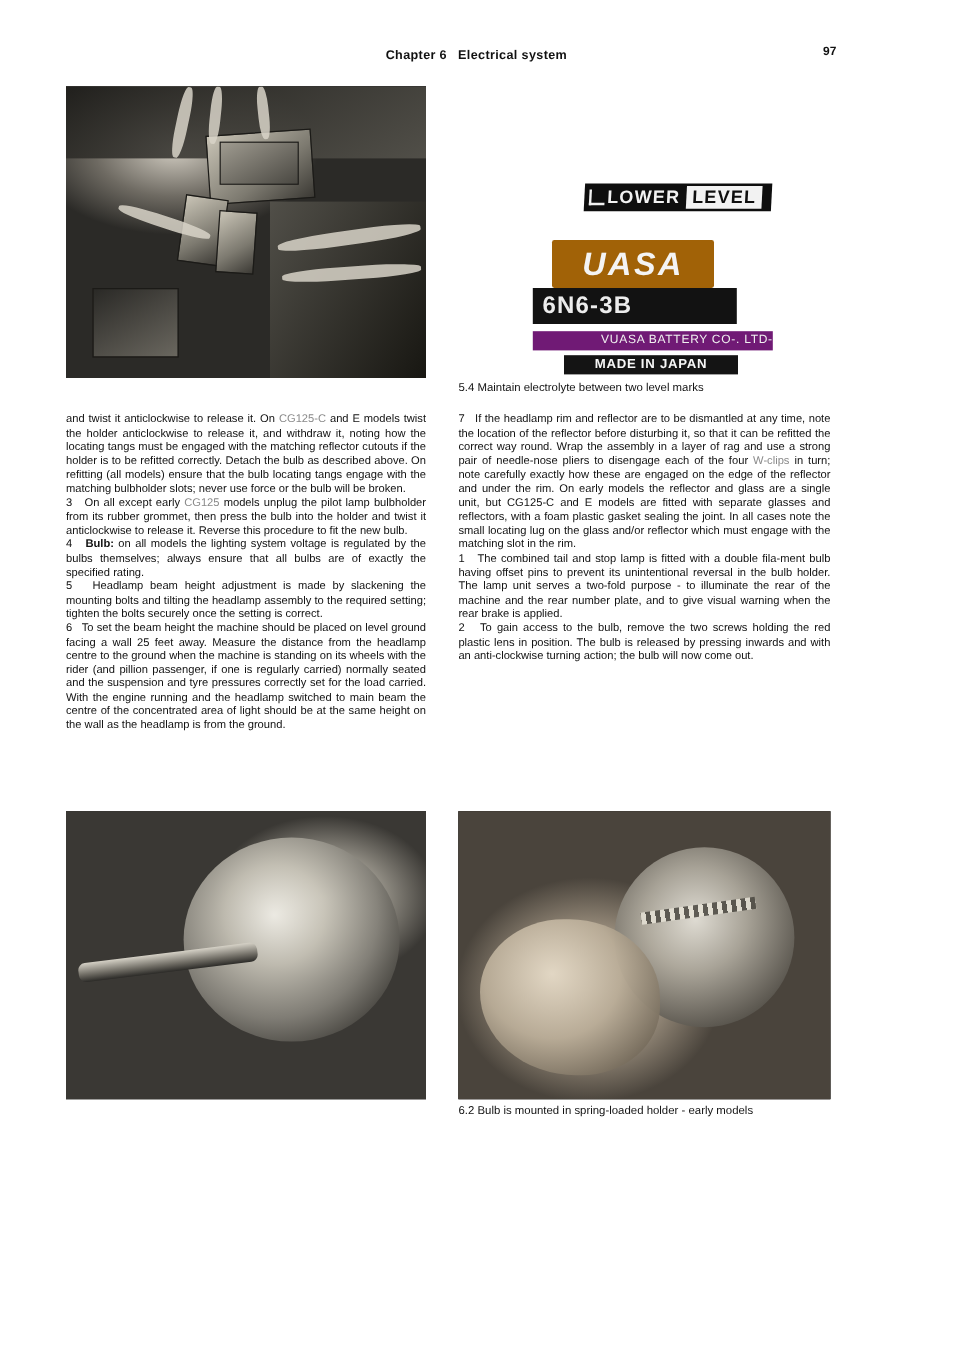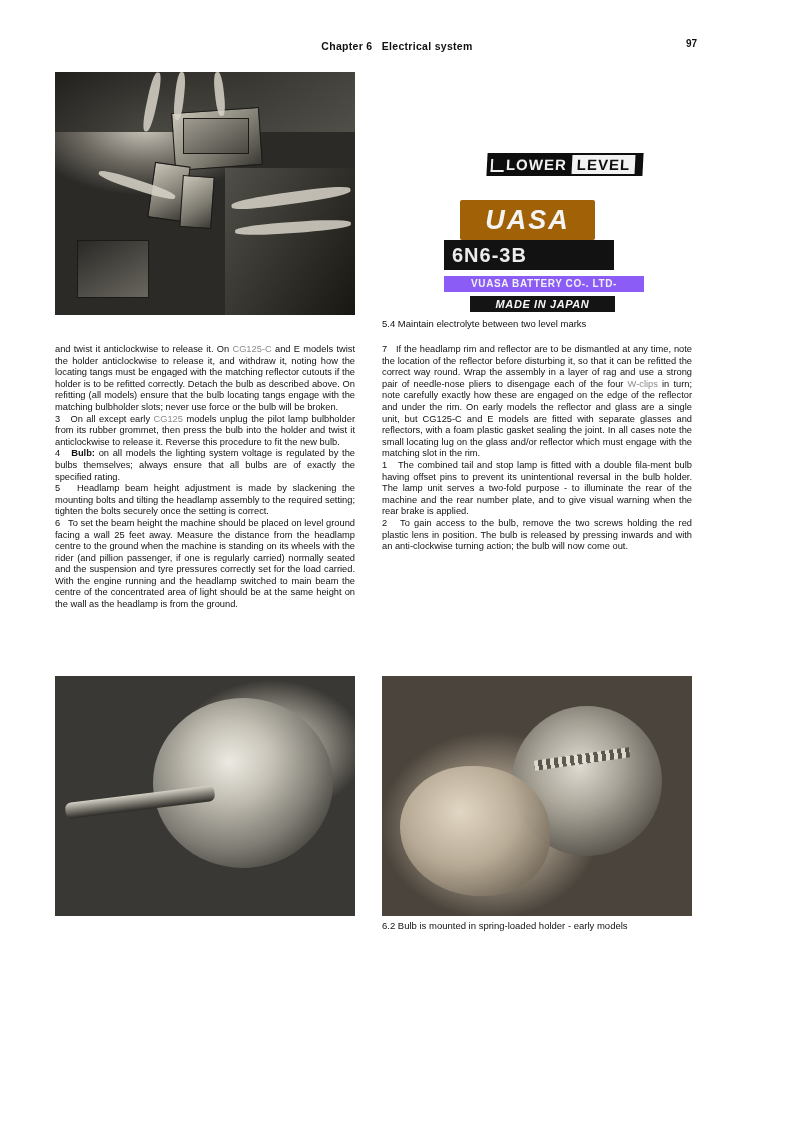--- a/index.html
+++ b/index.html
@@ -156,40 +156,39 @@
     font-weight: bold;
     letter-spacing: 1px;
     line-height: 30px;
     padding-left: 8px;
     box-sizing: border-box;
   }
   .lbl-co {
     position: absolute;
     left: 62px; top: 136px;
     width: 200px; height: 16px;
-    background: #8b5cf6;
+    background: #701a75;
     color: #f0f0f0;
     font-size: 10px;
-    font-weight: bold;
+    font-weight: normal;
     letter-spacing: 0.6px;
-    text-align: center;
+    text-align: right;
     line-height: 16px;
   }
   .lbl-made {
     position: absolute;
     left: 88px; top: 156px;
     width: 145px; height: 16px;
     background: #141414;
     color: #f6f6f6;
     font-size: 11px;
     font-weight: bold;
     letter-spacing: 0.6px;
     text-align: center;
     line-height: 16px;
-    font-style: italic;
   }
 
   
   #fig61 {
     left: 55px; top: 676px; width: 300px; height: 240px;
     background:
       radial-gradient(ellipse 110px 80px at 72% 30%, #e9e6de 0%, #9b978d 40%, #3a3834 85%),
       radial-gradient(ellipse 90px 60px at 22% 70%, #7e7b72 0%, #2d2c28 70%),
       linear-gradient(125deg, #131210 0%, #4b4944 40%, #24221f 70%, #0d0c0b 100%);
   }

